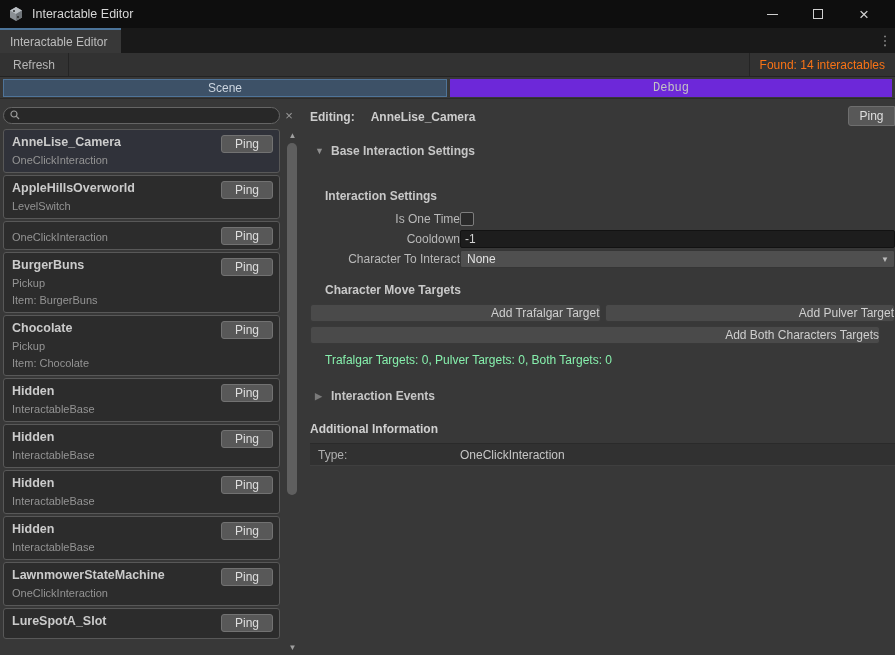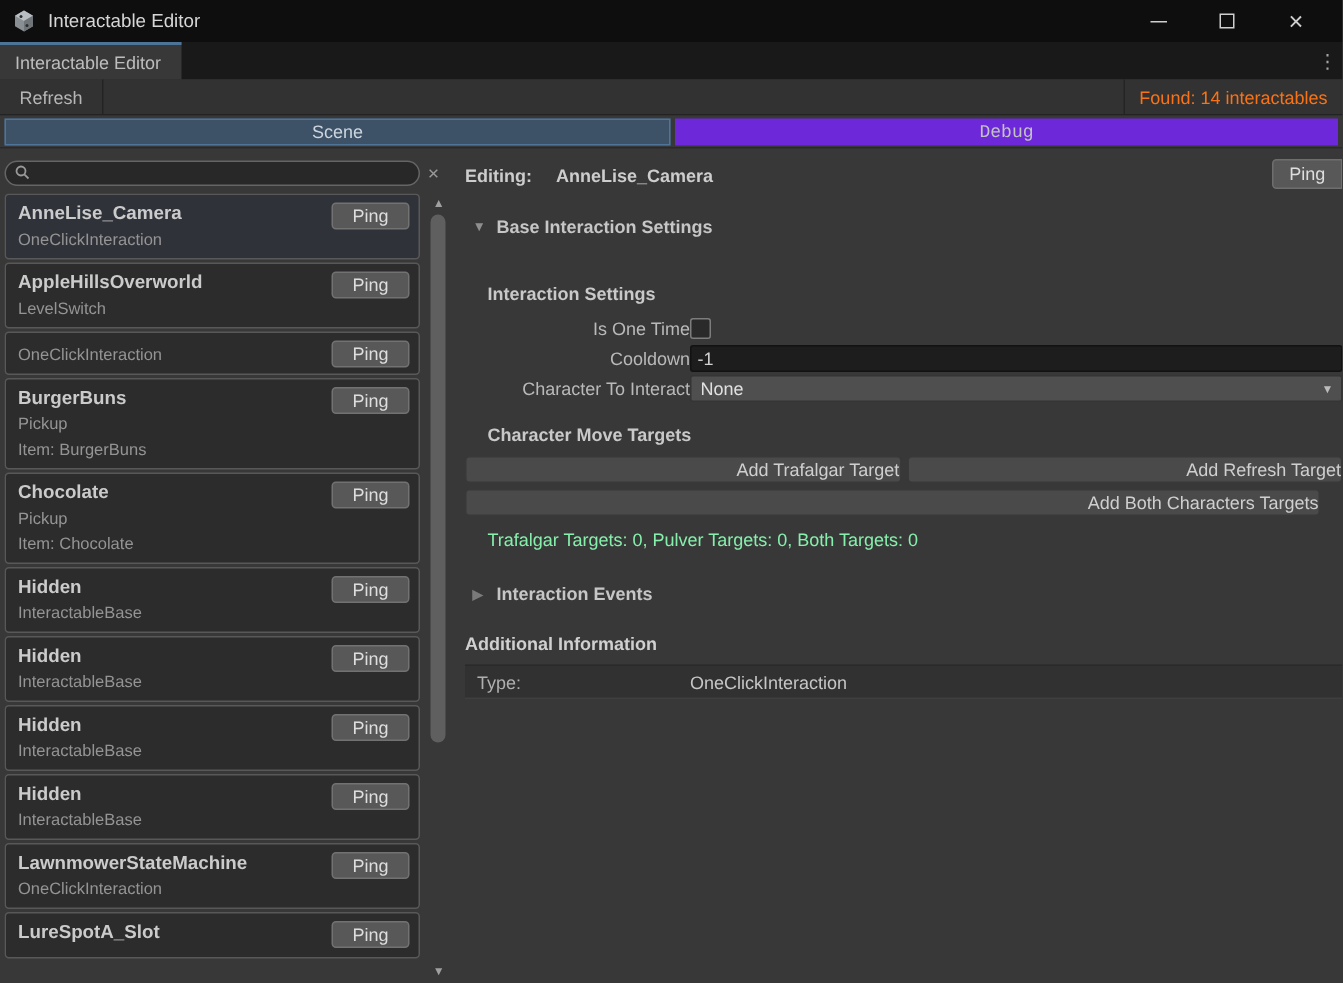--- a/index.html
+++ b/index.html
@@ -268,21 +268,21 @@
             <span>None</span>
             <span class="dd-arrow">▼</span>
           </div>
         </div>
       </div>
 
       <div class="move-targets">
         <div class="grp-header" style="margin-bottom:0;">Character Move Targets</div>
         <div class="mt-btn-row">
           <div class="btn">Add Trafalgar Target</div>
-          <div class="btn">Add Refresh Target</div>
+          <div class="btn">Add Pulver Target</div>
         </div>
         <div class="btn full">Add Both Characters Targets</div>
         <div class="mt-summary">Trafalgar Targets: 0, Pulver Targets: 0, Both Targets: 0</div>
       </div>
 
       <div class="foldout collapsed events-foldout">
         <span class="tri">▶</span>
         <span>Interaction Events</span>
       </div>
 

